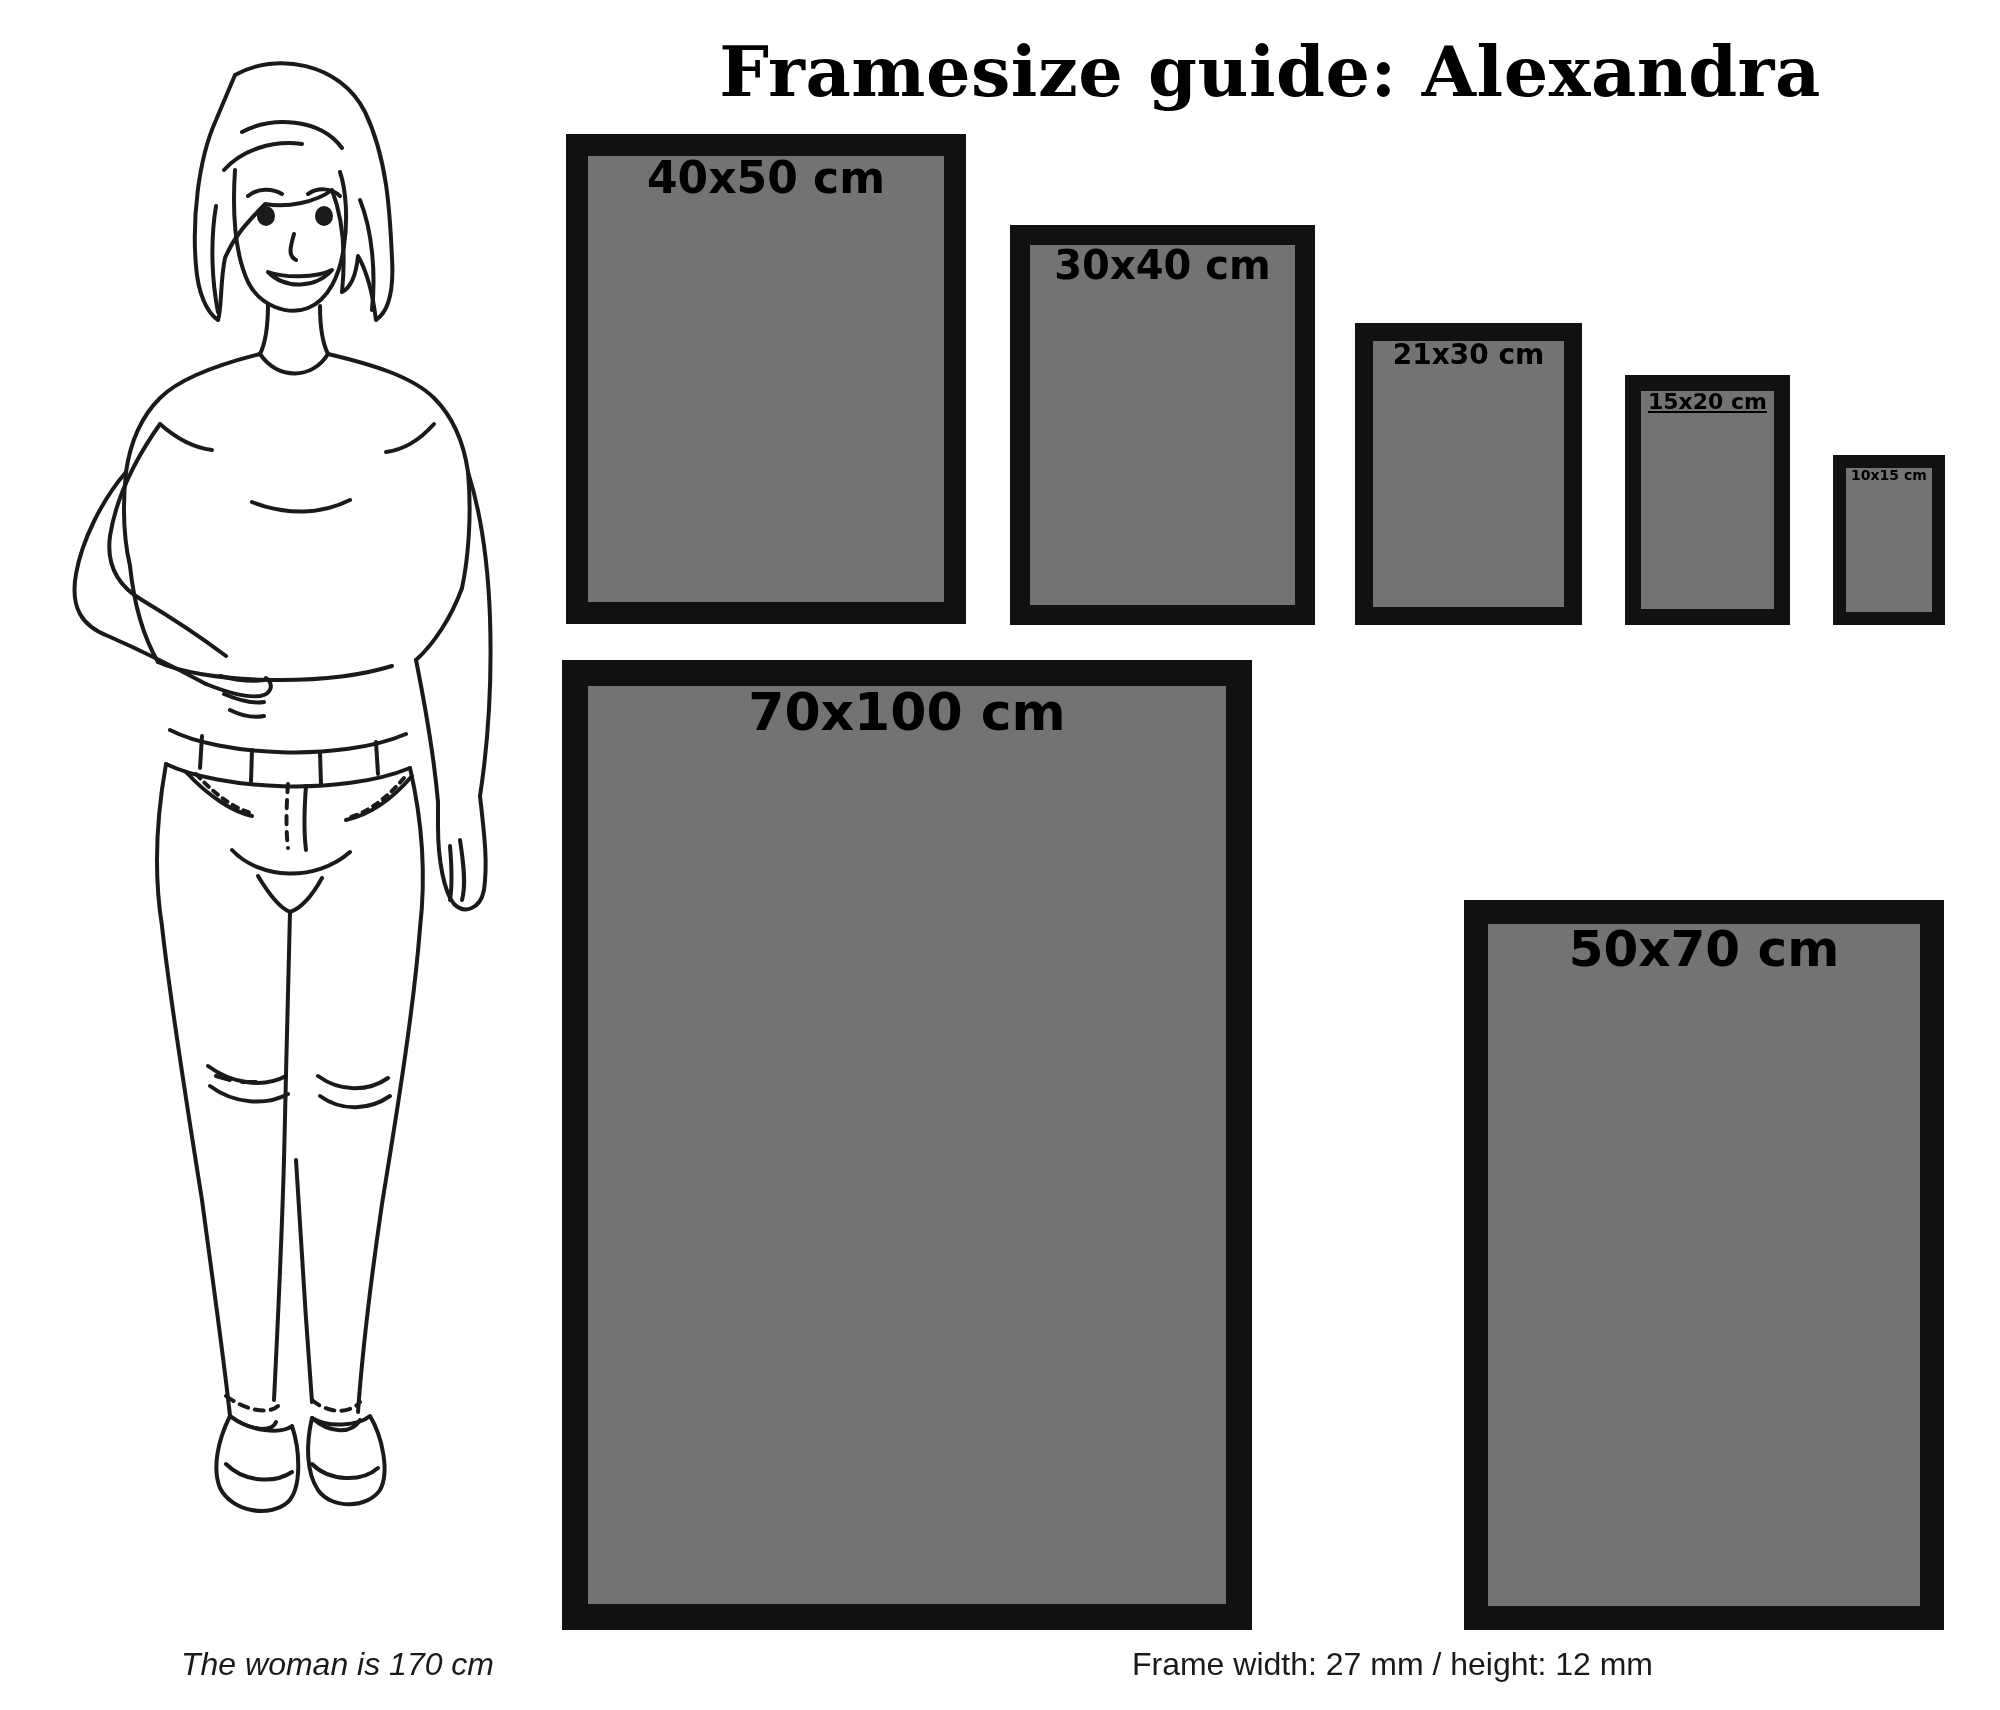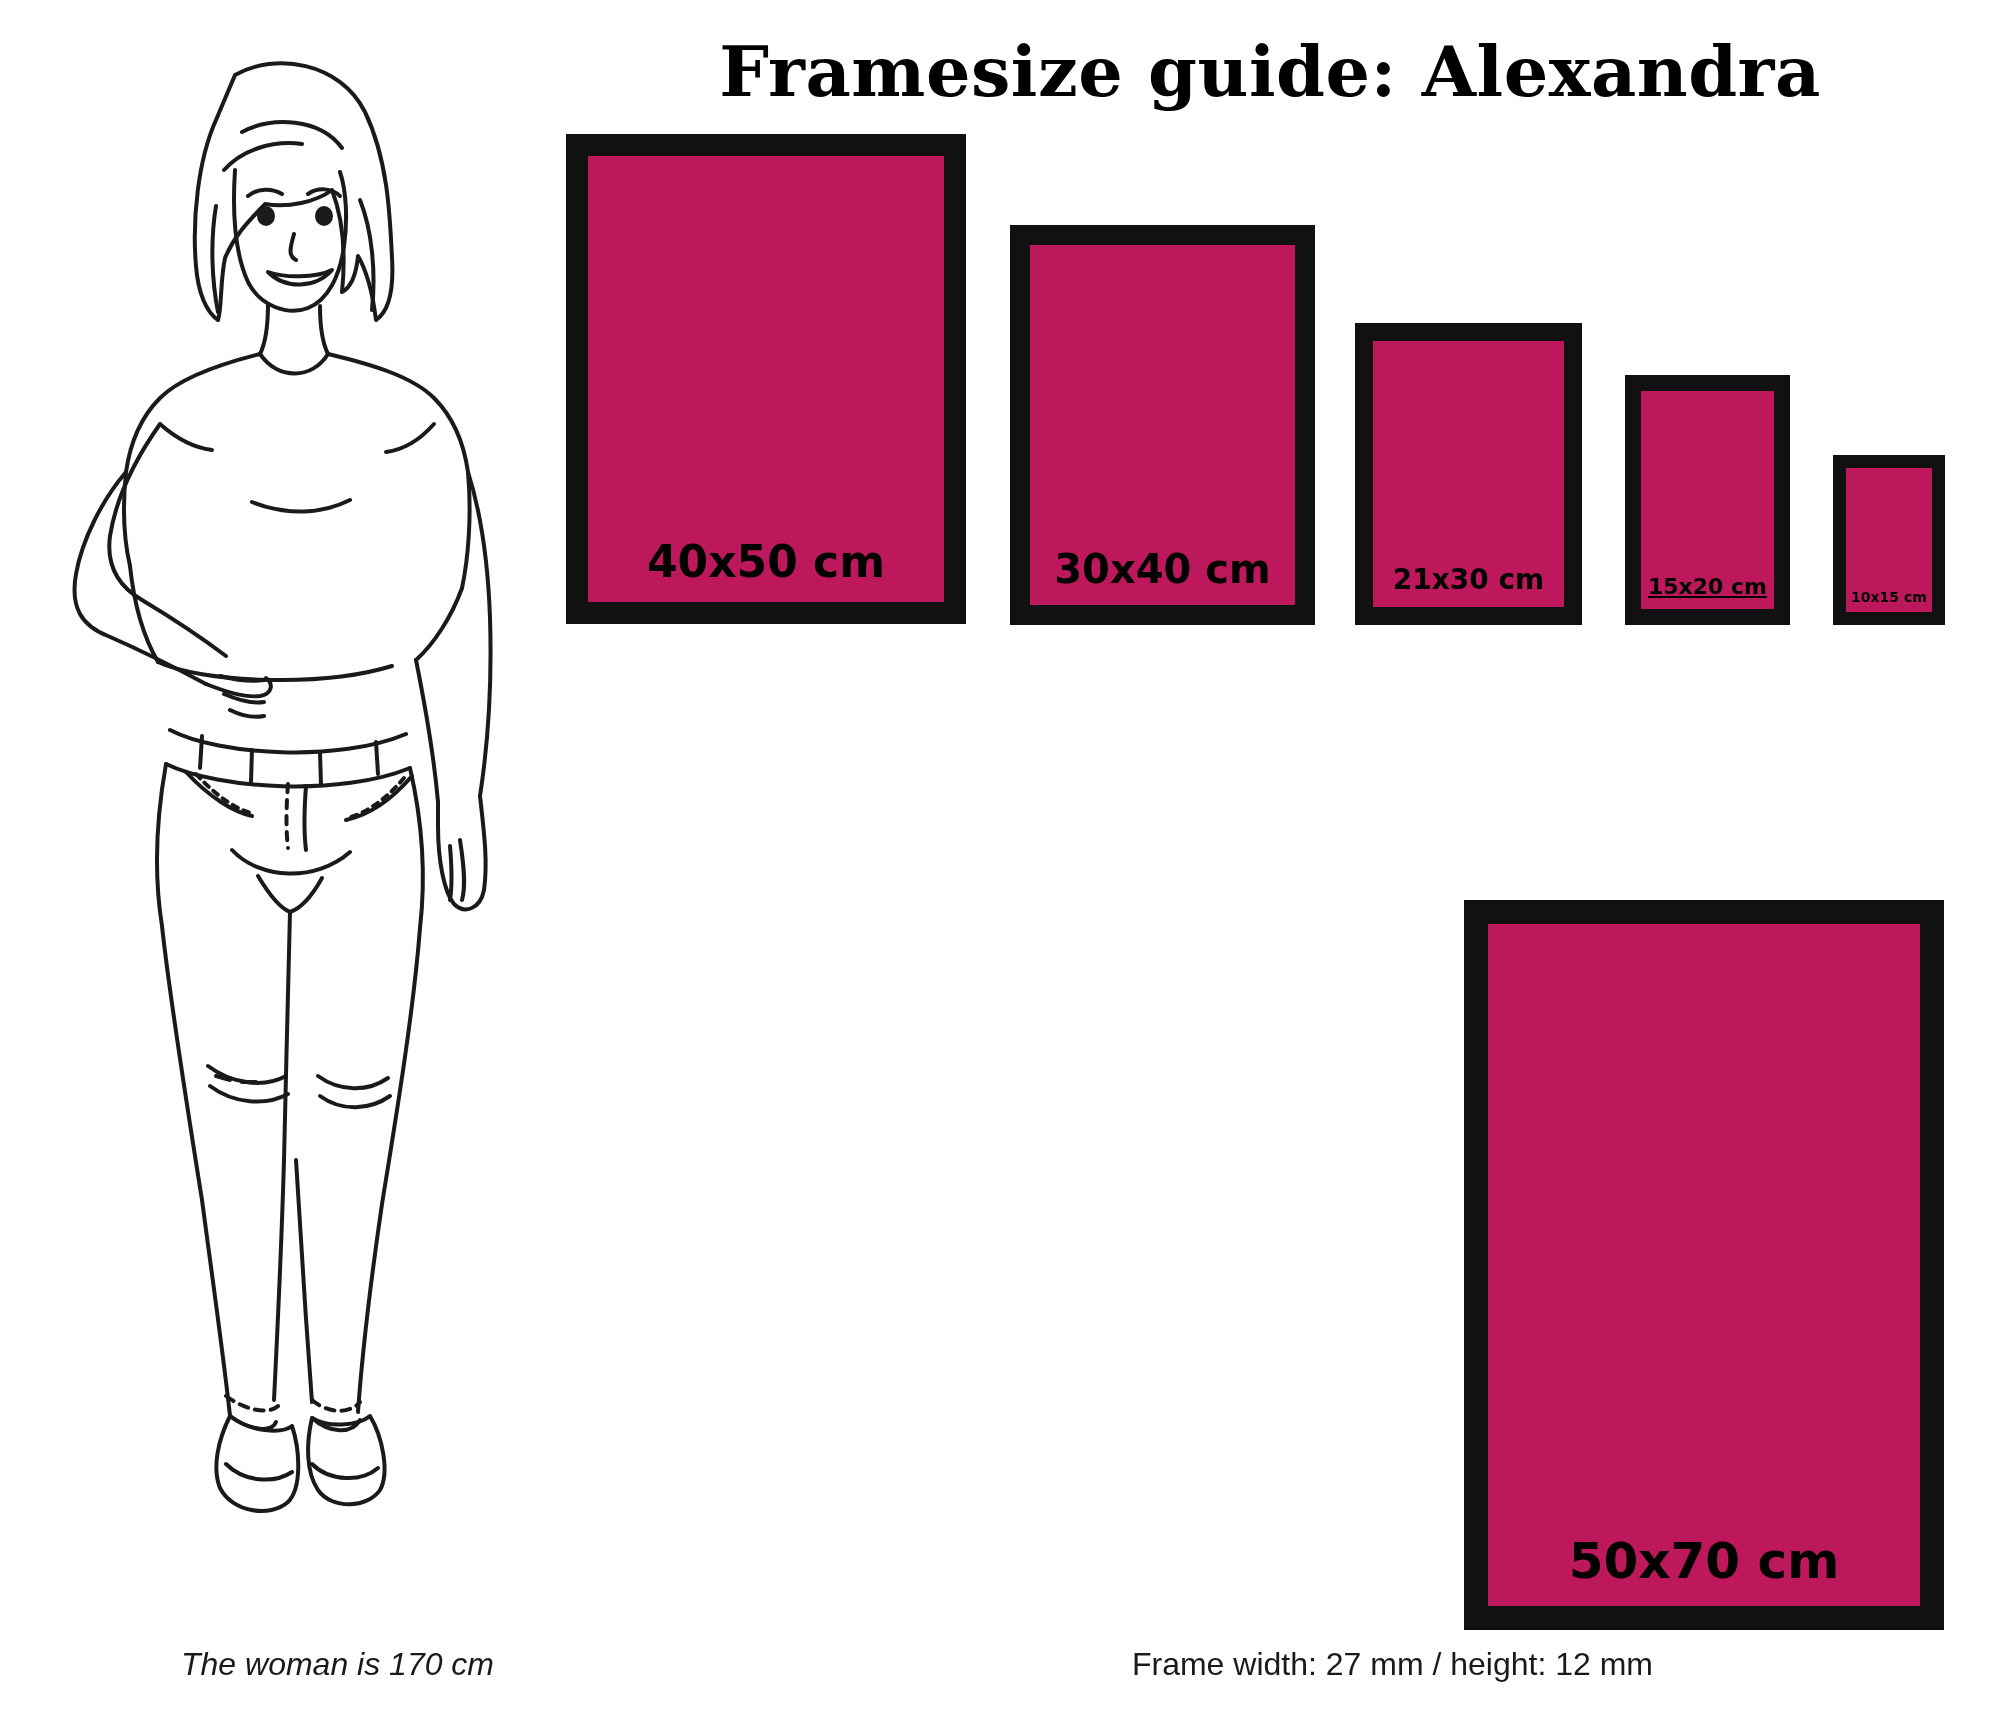--- a/index.html
+++ b/index.html
@@ -34,26 +34,25 @@
     font-weight: bold;
     font-size: 70px;
     letter-spacing: 0.5px;
     white-space: nowrap;
     color: #000;
   }
 
   
   .frame {
     position: absolute;
-    background: #be185d;
+    background: #737373;
     border-style: solid;
     border-color: #111111;
     box-sizing: border-box;
     display: flex;
-    align-items: flex-end;
     justify-content: center;
   }
   .frame .label {
     font-family: "DejaVu Sans", sans-serif;
     font-weight: bold;
     color: #000;
     white-space: nowrap;
     line-height: 1;
   }
 
@@ -262,20 +261,23 @@
   </div>
 
   <div class="frame" id="frame-15x20">
     <span class="label">15x20 cm</span>
   </div>
 
   <div class="frame" id="frame-10x15">
     <span class="label">10x15 cm</span>
   </div>
 
+  <div class="frame" id="frame-70x100">
+    <span class="label">70x100 cm</span>
+  </div>
 
   <div class="frame" id="frame-50x70">
     <span class="label">50x70 cm</span>
   </div>
 
   <div class="note" id="note-woman">The woman is 170 cm</div>
   <div class="note" id="note-frame-dims">Frame width: 27 mm / height: 12 mm</div>
 
 </div>
 

